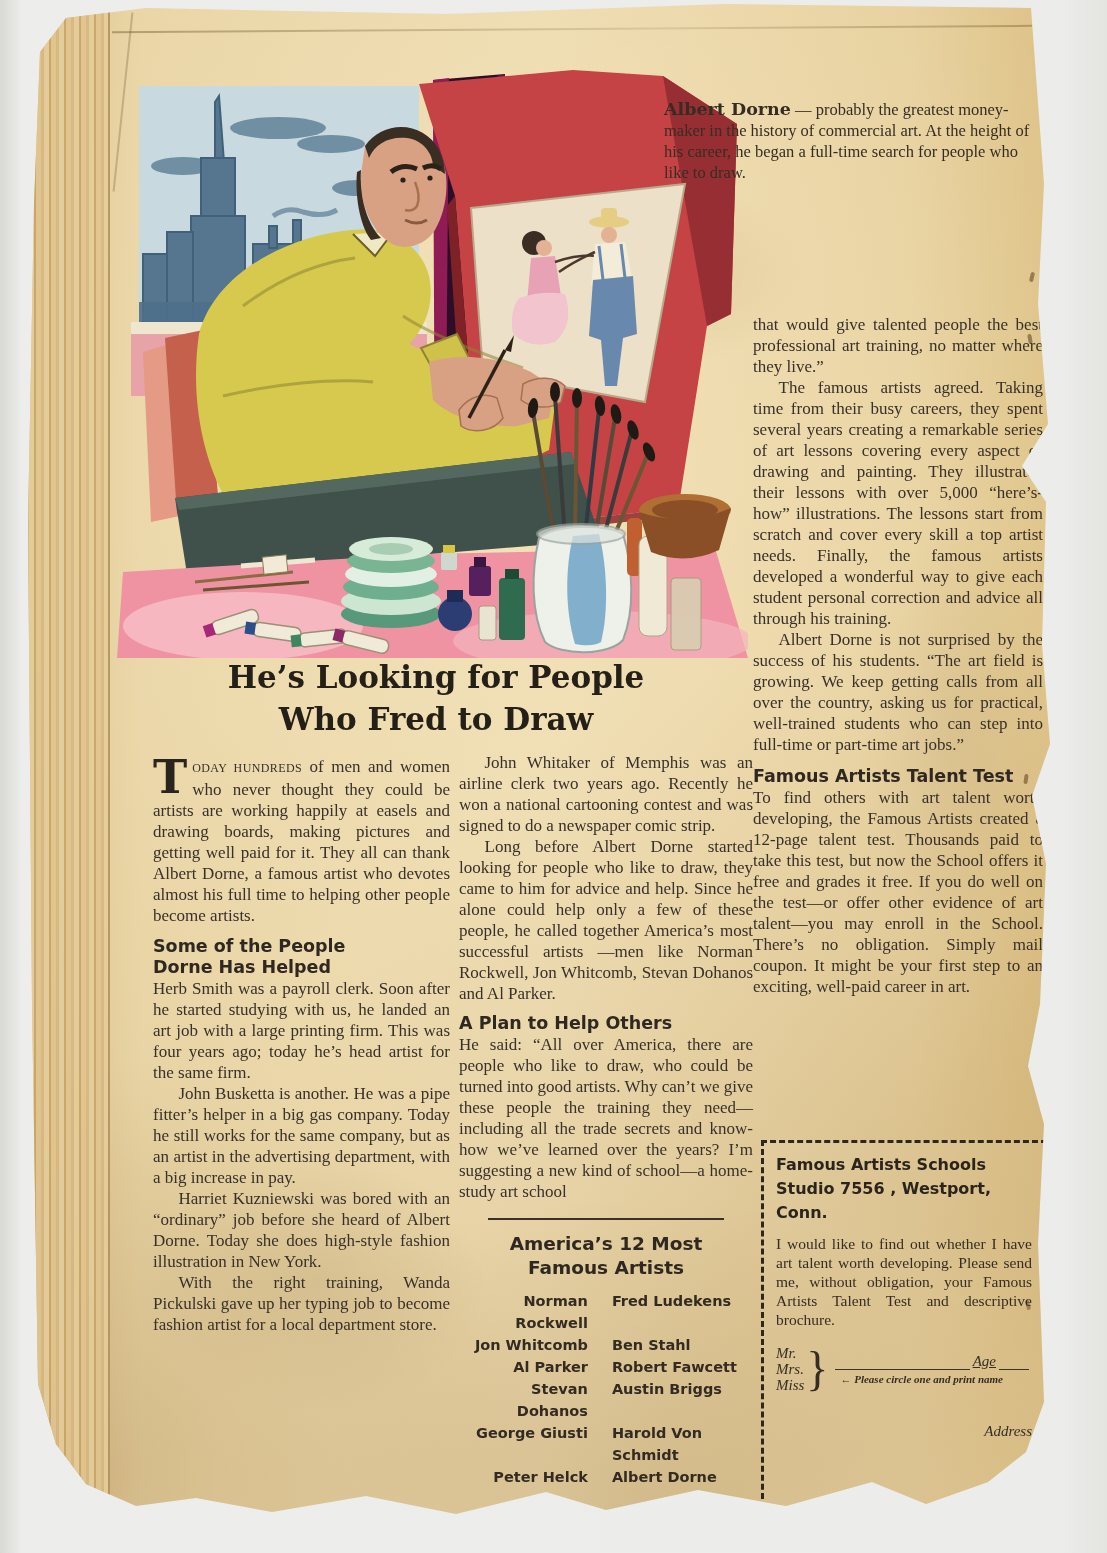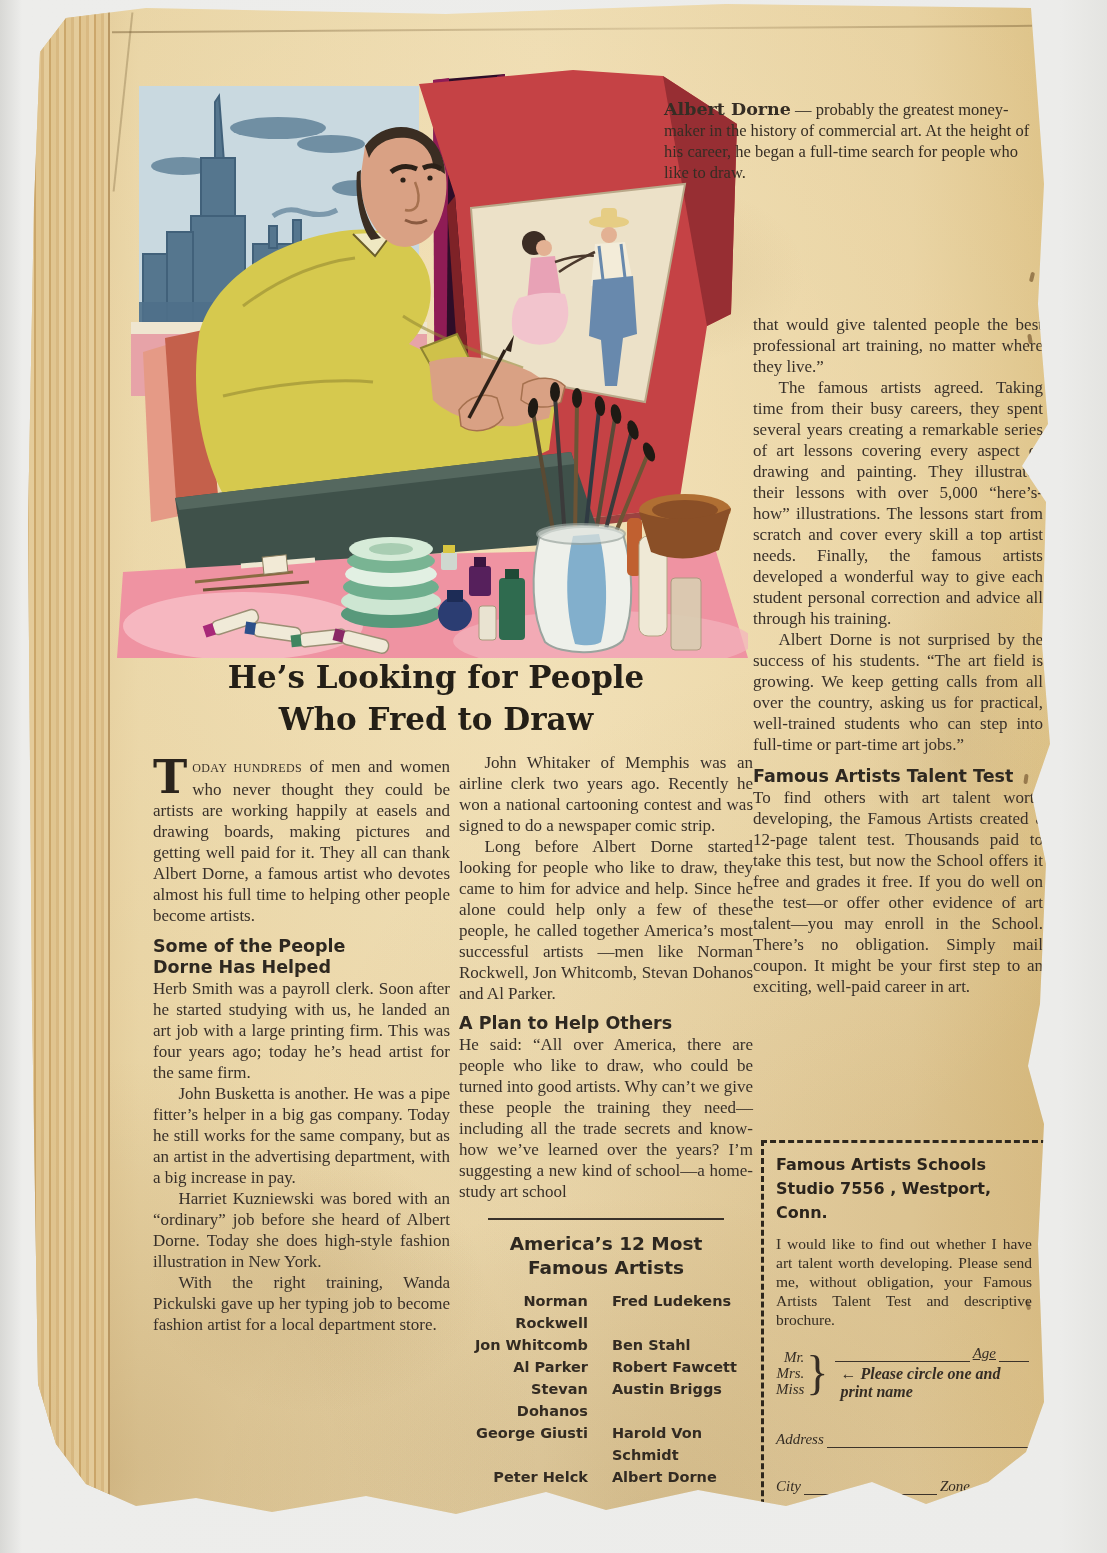--- a/index.html
+++ b/index.html
@@ -53,30 +53,30 @@
     font-weight:bold;font-size:14.5px;line-height:22px;color:#332b22;margin-top:10px;}
   .artists .l{text-align:right;padding-right:24px;}
   .artists .r{text-align:left;}
   
   .coupon{border:3px dashed #2e2ializ71d;border:3px dashed #2e271d;padding:10px 12px 14px 12px;
     color:#352d24;background:rgba(255,245,220,.08);}
   .coupon-head{font-family:"DejaVu Sans",sans-serif;font-weight:bold;font-size:16px;
     line-height:24px;color:#2b241c;}
   .coupon-body{font-size:15.5px;line-height:19px;margin-top:9px;text-align:justify;}
   .titles-row{display:flex;align-items:center;margin-top:16px;}
-  .titles{font-style:italic;font-size:15px;line-height:16px;text-align:right;}
+  .titles{font-style:italic;font-size:15px;line-height:16px;}
   .brace{font-size:46px;font-weight:normal;line-height:44px;margin:0 4px 0 2px;
     transform:scaleY(1.05);color:#352d24;}
   .name-area{flex:1;}
   .name-line{display:flex;align-items:flex-end;text-decoration:underline;}
   .fill{flex:1;border-bottom:1.6px solid #3c332a;height:13px;margin:0 3px;}
   .fill.short{flex:0 0 30px;}
   .age{font-style:italic;font-size:15px;}
-  .note{font-style:italic;font-size:16px;font-weight:bold;margin-top:3px;padding-left:8px;}
-  .field-row{display:flex;align-items:flex-end;margin-top:30px;font-style:italic;font-size:15px;}
+  .note{font-style:italic;font-size:11px;font-weight:bold;margin-top:3px;padding-left:8px;}
+  .field-row{display:flex;align-items:flex-end;margin-top:30px;font-style:italic;font-size:15px;flex-direction:column;}
   .enddash{margin-left:4px;}
 </style>
 </head>
 <body>
 
 <div class="scan">
   <div class="page">
     <div class="spine"></div>
     <div class="crease-top"></div>
     <div class="crease-corner"></div>

